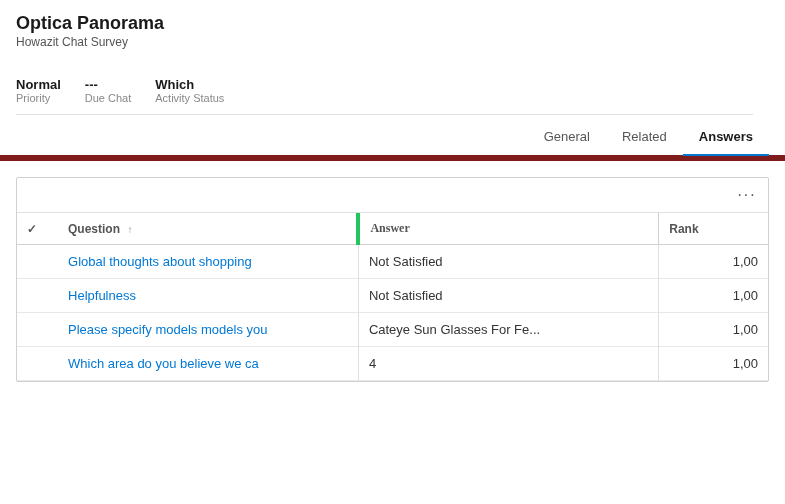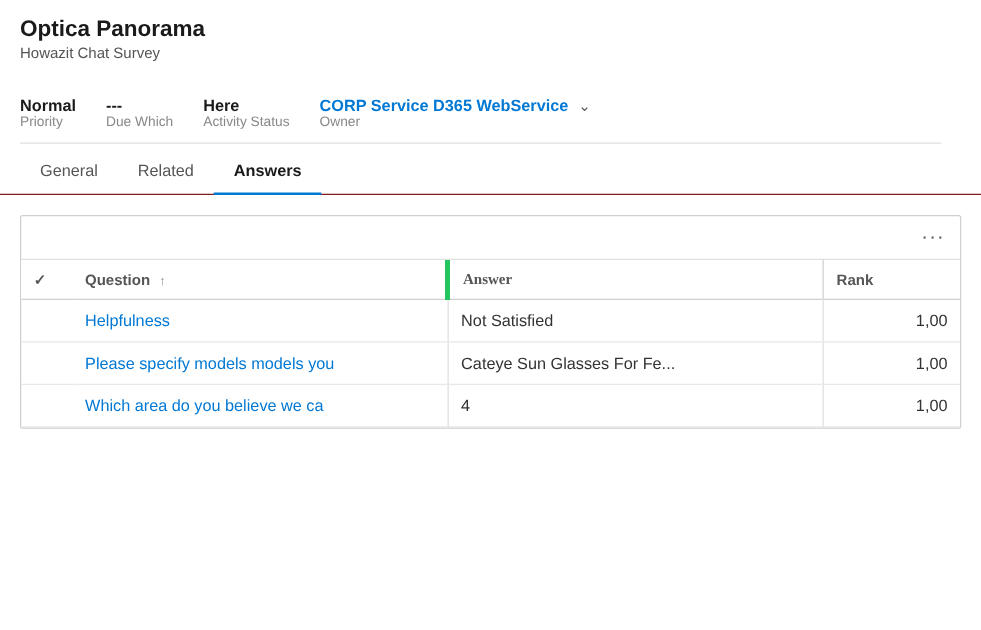--- a/index.html
+++ b/index.html
@@ -70,22 +70,23 @@
     .chevron-icon {
       color: #555;
       font-size: 12px;
       cursor: pointer;
     }
 
     .tabs {
       display: flex;
       gap: 0;
       padding: 0 16px;
-      border-bottom: 1px solid #7f1d1d;
+      border-bottom: 6px solid #7f1d1d;
       margin-top: 4px;
+      justify-content: flex-end;
     }
 
     .tab {
       padding: 10px 16px;
       cursor: pointer;
       font-size: 13px;
       color: #555;
       border-bottom: 2px solid transparent;
       margin-bottom: -1px;
     }
@@ -222,32 +223,25 @@
   <div class="app-title">Optica Panorama</div>
   <div class="app-subtitle">Howazit Chat Survey</div>
 
   <div class="meta-row">
     <div class="meta-item">
       <span class="meta-value">Normal</span>
       <span class="meta-label">Priority</span>
     </div>
     <div class="meta-item">
       <span class="meta-value">---</span>
-      <span class="meta-label">Due Which</span>
+      <span class="meta-label">Due Chat</span>
     </div>
     <div class="meta-item">
-      <span class="meta-value">Here</span>
+      <span class="meta-value">Which</span>
       <span class="meta-label">Activity Status</span>
-    </div>
-    <div class="meta-item">
-      <div class="meta-owner">
-        <a class="owner-link">CORP Service D365 WebService</a>
-        <span class="chevron-icon">⌄</span>
-      </div>
-      <span class="meta-label">Owner</span>
     </div>
   </div>
 </div>
 
 <div class="tabs">
   <div class="tab">General</div>
   <div class="tab">Related</div>
   <div class="tab active">Answers</div>
 </div>
 
@@ -265,20 +259,28 @@
           </th>
           <th class="th-question">
             <span>Question</span>
             <span class="sort-icon">↑</span>
           </th>
           <th class="th-answer">Answer</th>
           <th class="th-rank">Rank</th>
         </tr>
       </thead>
       <tbody id="table-body">
+      <tr>
+            <td class="td-check"></td>
+            <td class="td-question">
+              <a class="question-link">Global thoughts about shopping</a>
+            </td>
+            <td class="td-answer">Not Satisfied</td>
+            <td class="td-rank">1,00</td>
+          </tr>
           <tr>
             <td class="td-check"></td>
             <td class="td-question">
               <a class="question-link">Helpfulness</a>
             </td>
             <td class="td-answer">Not Satisfied</td>
             <td class="td-rank">1,00</td>
           </tr>
           <tr>
             <td class="td-check"></td>

